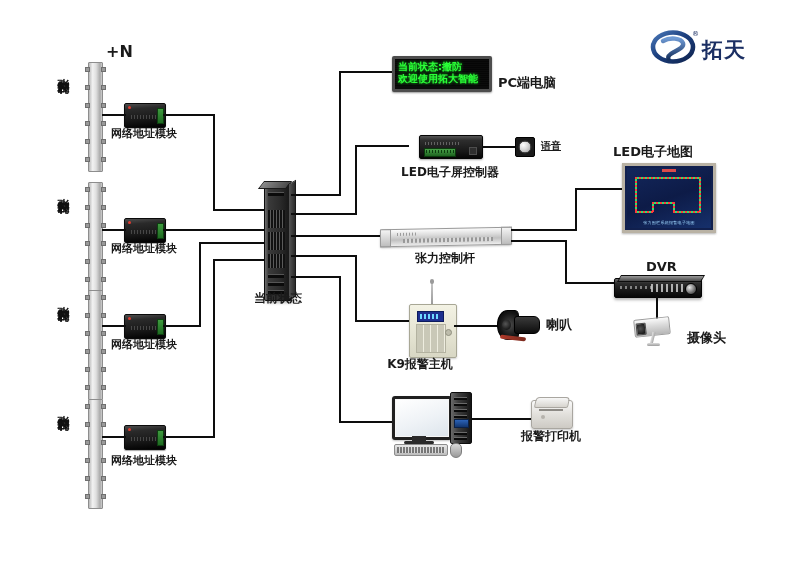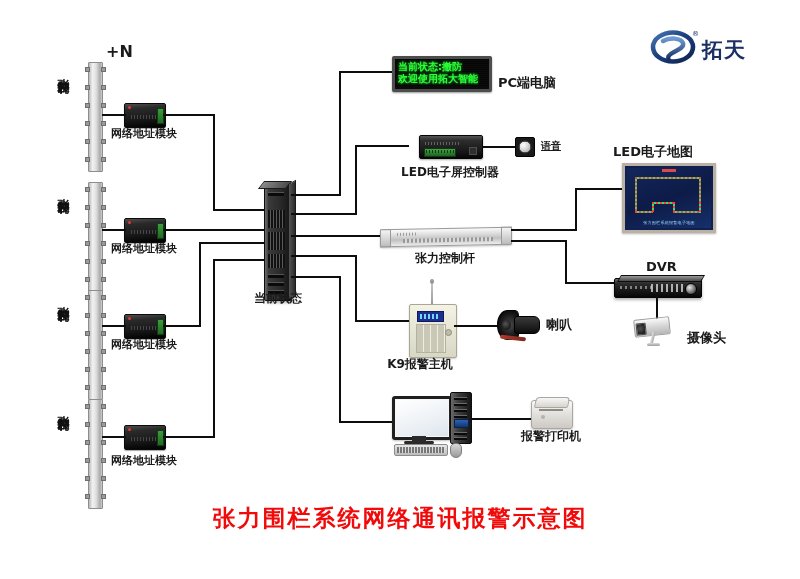--- a/index.html
+++ b/index.html
@@ -464,15 +464,14 @@
   <div class="mouse" style="left:450px;top:443px;"></div>
   <div class="wire wh" style="left:472px;top:418px;width:60px;"></div>
 
   <div class="printer" style="left:531px;top:400px;">
     <div class="lid"></div>
       <div class="slot"></div>
       <div class="btn"></div>
   </div>
   <div class="abs lbl lbl-c" style="left:505px;top:430px;width:92px;font-size:12px;">报警打印机</div>
 
-  <div class="maintitle" style="top:503px;">张力围栏系统网络通讯报警示意图</div>
 
 </div>
 
 </body></html>

